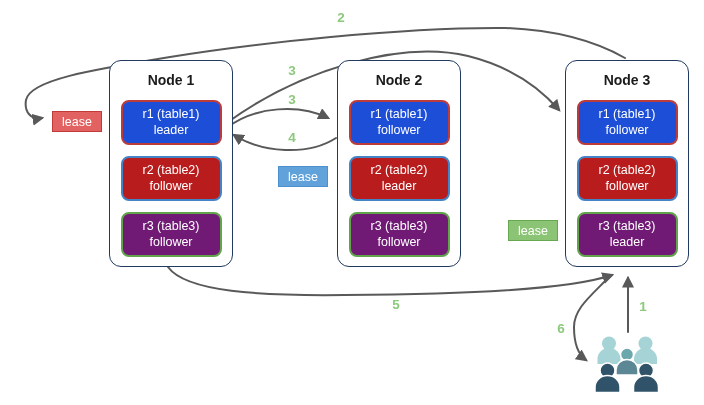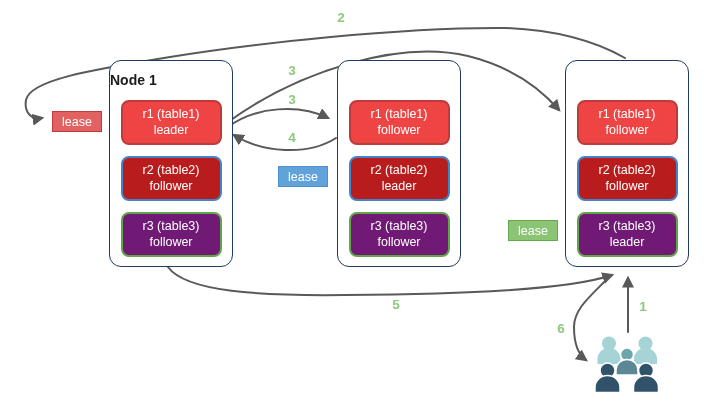--- a/index.html
+++ b/index.html
@@ -8,33 +8,33 @@
     font-family:"Liberation Sans", sans-serif;overflow:hidden;
   }
   svg.layer{position:absolute;left:0;top:0;width:704px;height:405px;}
 
   .node{
     position:absolute;top:60px;width:124px;height:207px;
     background:#ffffff;border:1.5px solid #203A60;border-radius:12px;
     box-sizing:border-box;
   }
   .node-title{
-    margin-top:11px;font-weight:bold;font-size:14px;color:#1b1b1b;
+    margin-top:11px;text-align:center;font-weight:bold;font-size:14px;color:#1b1b1b;
   }
   .replicas{
     position:absolute;left:0;right:0;top:39px;
     display:flex;flex-direction:column;align-items:center;gap:11px;
   }
   .replica{
     width:101px;height:45px;border-radius:8px;border:2px solid;
     box-sizing:border-box;display:flex;flex-direction:column;
     align-items:center;justify-content:center;
     color:#ffffff;font-size:12.5px;line-height:1.25;text-align:center;
   }
-  .replica.red{background:#ef4444;border-color:#BC3C3C;}
+  .replica.red{background:#1d4ed8;border-color:#BC3C3C;}
   .replica.blue{background:#b91c1c;border-color:#4484C6;}
   .replica.green{background:#701a75;border-color:#62A44C;}
 
   .lease{
     position:absolute;height:21px;min-width:50px;box-sizing:border-box;
     border:1.5px solid;border-radius:0;color:#ffffff;font-size:12.5px;
     display:flex;align-items:center;justify-content:center;padding:0 9px;
   }
   .lease.red{background:#E26262;border-color:#C03B3B;}
   .lease.blue{background:#62A2DB;border-color:#4C90CE;}
@@ -95,37 +95,39 @@
         <span>follower</span>
       </div>
       <div class="replica green">
         <span>r3 (table3)</span>
         <span>follower</span>
       </div>
     </div>
   </div>
 
   <div class="node" style="left:337px">
+    <div class="node-title">Node 2</div>
     <div class="replicas">
       <div class="replica red">
         <span>r1 (table1)</span>
         <span>follower</span>
       </div>
       <div class="replica blue">
         <span>r2 (table2)</span>
         <span>leader</span>
       </div>
       <div class="replica green">
         <span>r3 (table3)</span>
         <span>follower</span>
       </div>
     </div>
   </div>
 
   <div class="node" style="left:565px">
+    <div class="node-title">Node 3</div>
     <div class="replicas">
       <div class="replica red">
         <span>r1 (table1)</span>
         <span>follower</span>
       </div>
       <div class="replica blue">
         <span>r2 (table2)</span>
         <span>follower</span>
       </div>
       <div class="replica green">

